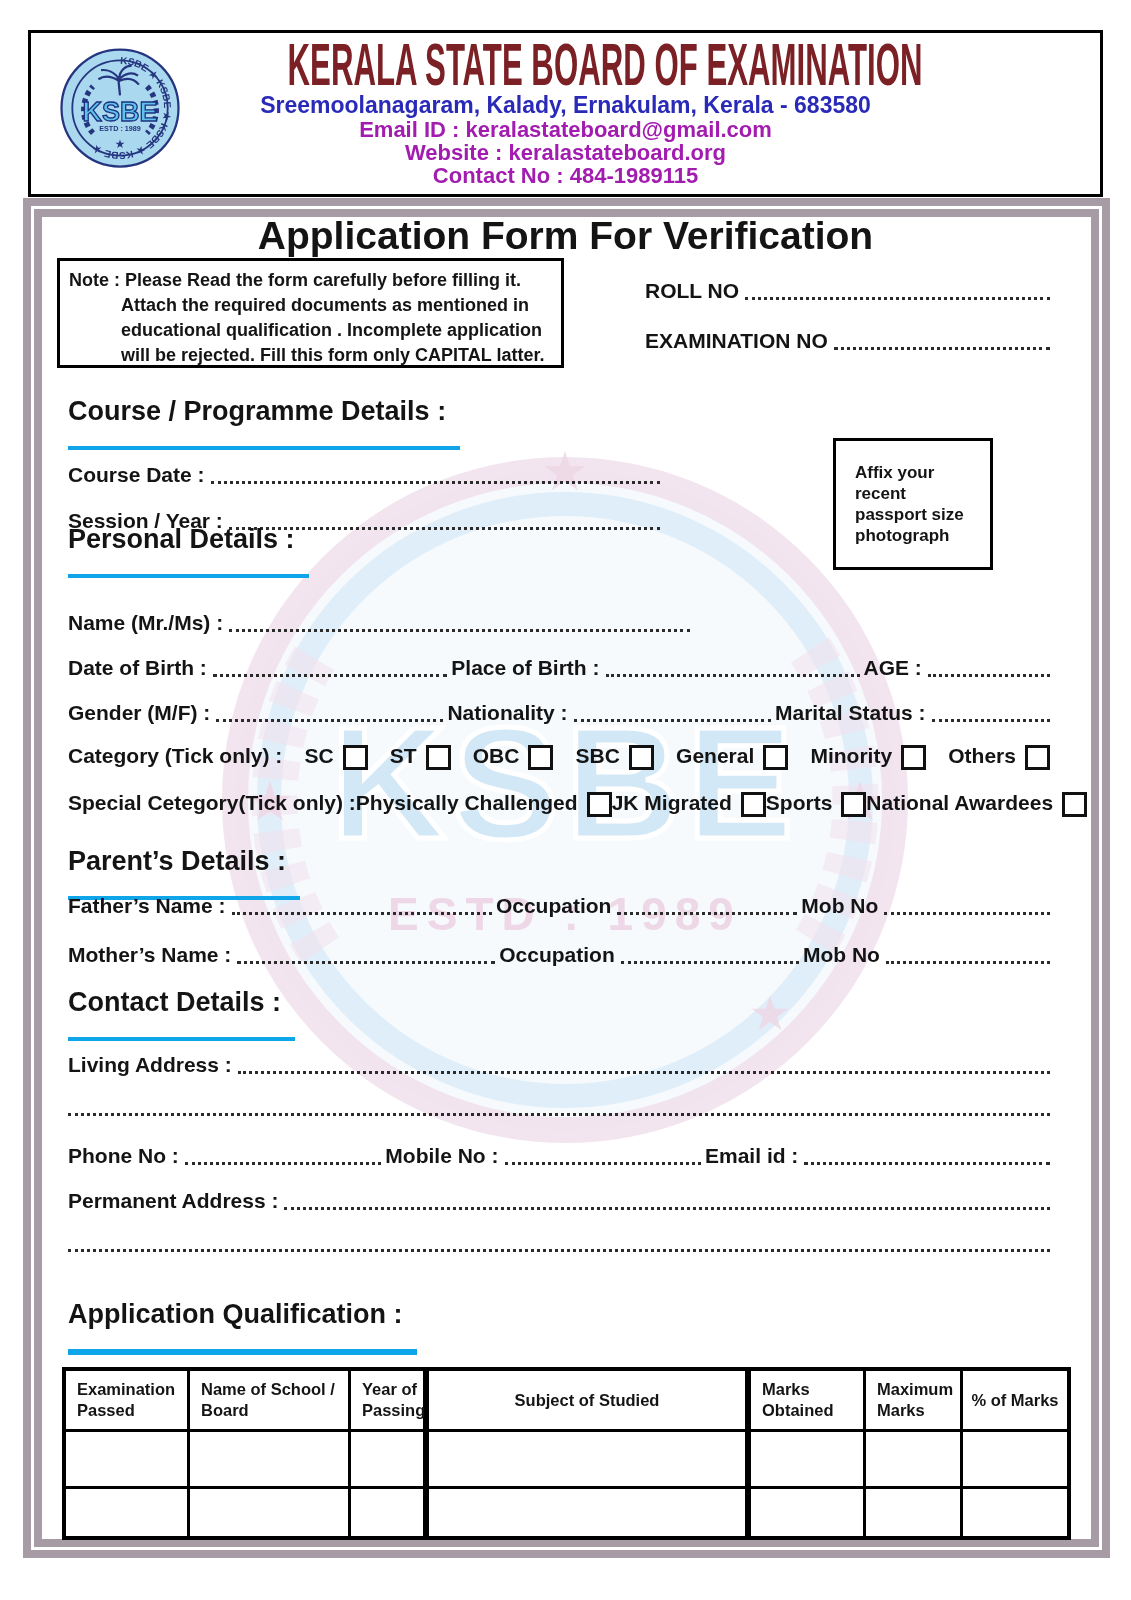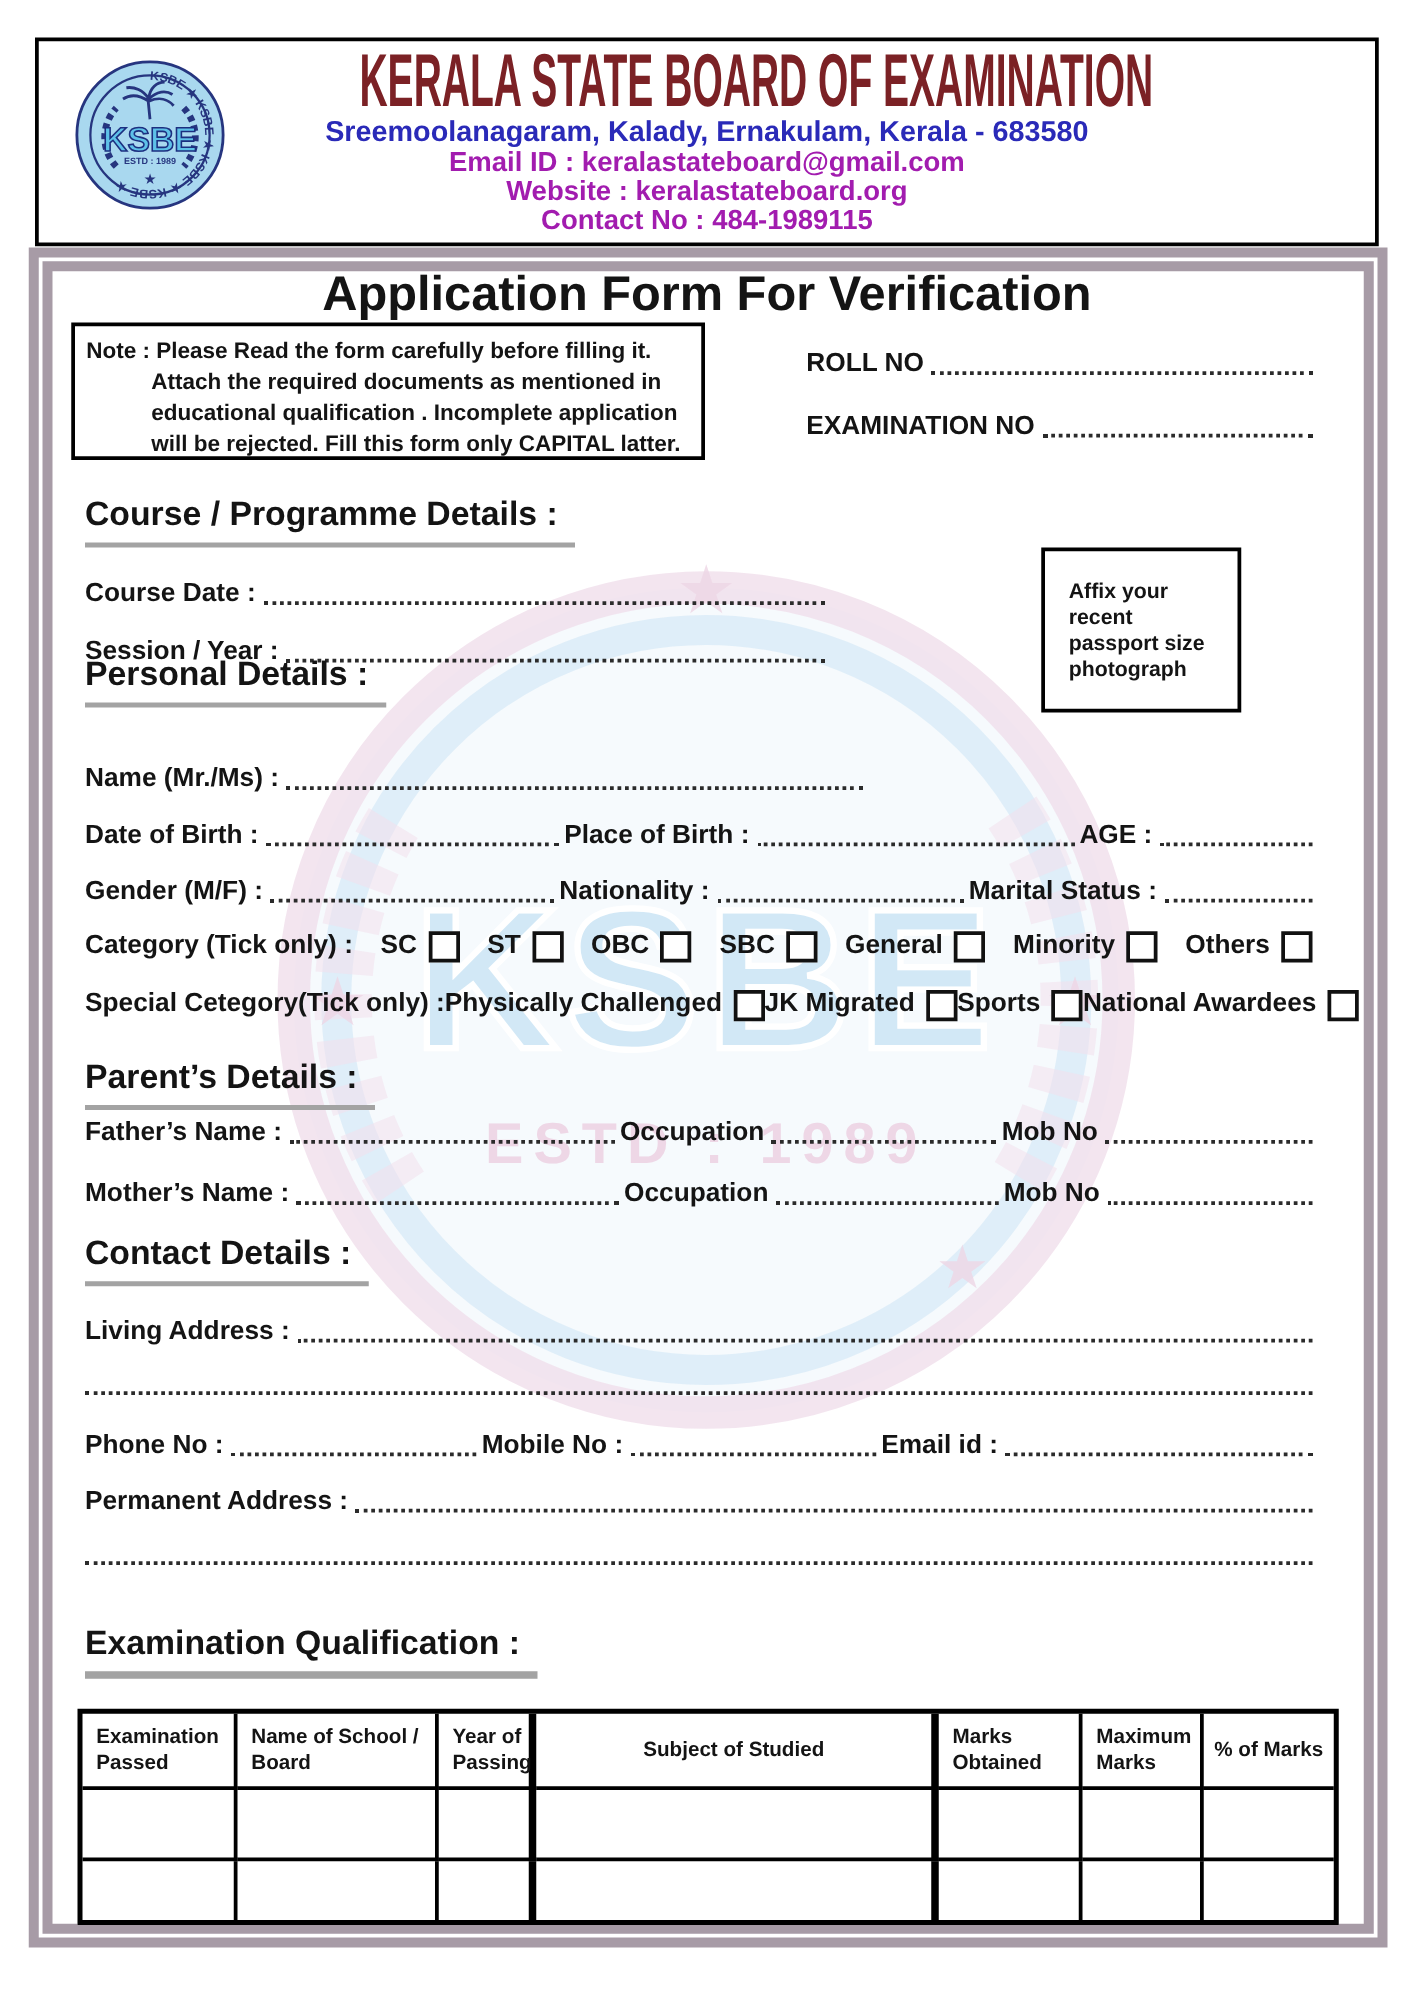--- a/index.html
+++ b/index.html
@@ -24,21 +24,21 @@
   .addr2{font-weight:bold;font-size:22px;line-height:23px;color:#a21caf;}
 
   
   .z{position:absolute;z-index:2;}
   .form-title{left:0;width:1131px;top:214px;text-align:center;font-weight:bold;font-size:39px;}
   .note-box{left:57px;top:258px;width:507px;height:110px;border:3px solid #000;box-sizing:border-box;
             padding:7px 6px 0 9px;font-weight:bold;font-size:18px;line-height:25px;}
   .note-line.indent{padding-left:52px;}
 
   .h{font-weight:bold;font-size:27px;left:68px;}
-  .h > span{display:inline-block;border-bottom:4px solid #a3a3a3;padding:0 14px 7px 0;}
+  .h > span{display:inline-block;border-bottom:4px solid #0ea5e9;padding:0 14px 19px 0;}
   .h.hedu > span{border-bottom-width:6px;}
 
   .row{left:68px;width:982px;height:27px;display:flex;align-items:flex-end;
        font-weight:bold;font-size:21px;white-space:nowrap;}
   .lbl{flex:0 0 auto;}
   .dots{flex:1 1 auto;border-bottom:3px dotted #2b2b2b;margin:0 4px 3px 6px;height:0;}
   .dots:last-child{margin-right:0;}
   .row.narrow{width:592px;}
   .row.name-w{width:622px;}
   .row.spread{justify-content:space-between;}
@@ -264,21 +264,21 @@
   </div>
   <div class="z row" style="top:1186px;">
     <span class="lbl">Permanent Address :</span>
     <span class="dots"></span>
   </div>
   <div class="z row" style="top:1228px;">
     <span class="dots" style="margin-left:0;"></span>
   </div>
 
   <div class="z h hedu" style="top:1299px;">
-    <span>Examination Qualification :</span>
+    <span>Application Qualification :</span>
   </div>
   <div class="z edu-table">
     <div class="th">Examination Passed</div>
     <div class="th">Name of School / Board</div>
     <div class="th">Year of Passing</div>
     <div class="th center">Subject of Studied</div>
     <div class="th">Marks Obtained</div>
     <div class="th">Maximum Marks</div>
     <div class="th center">% of Marks</div>
 

